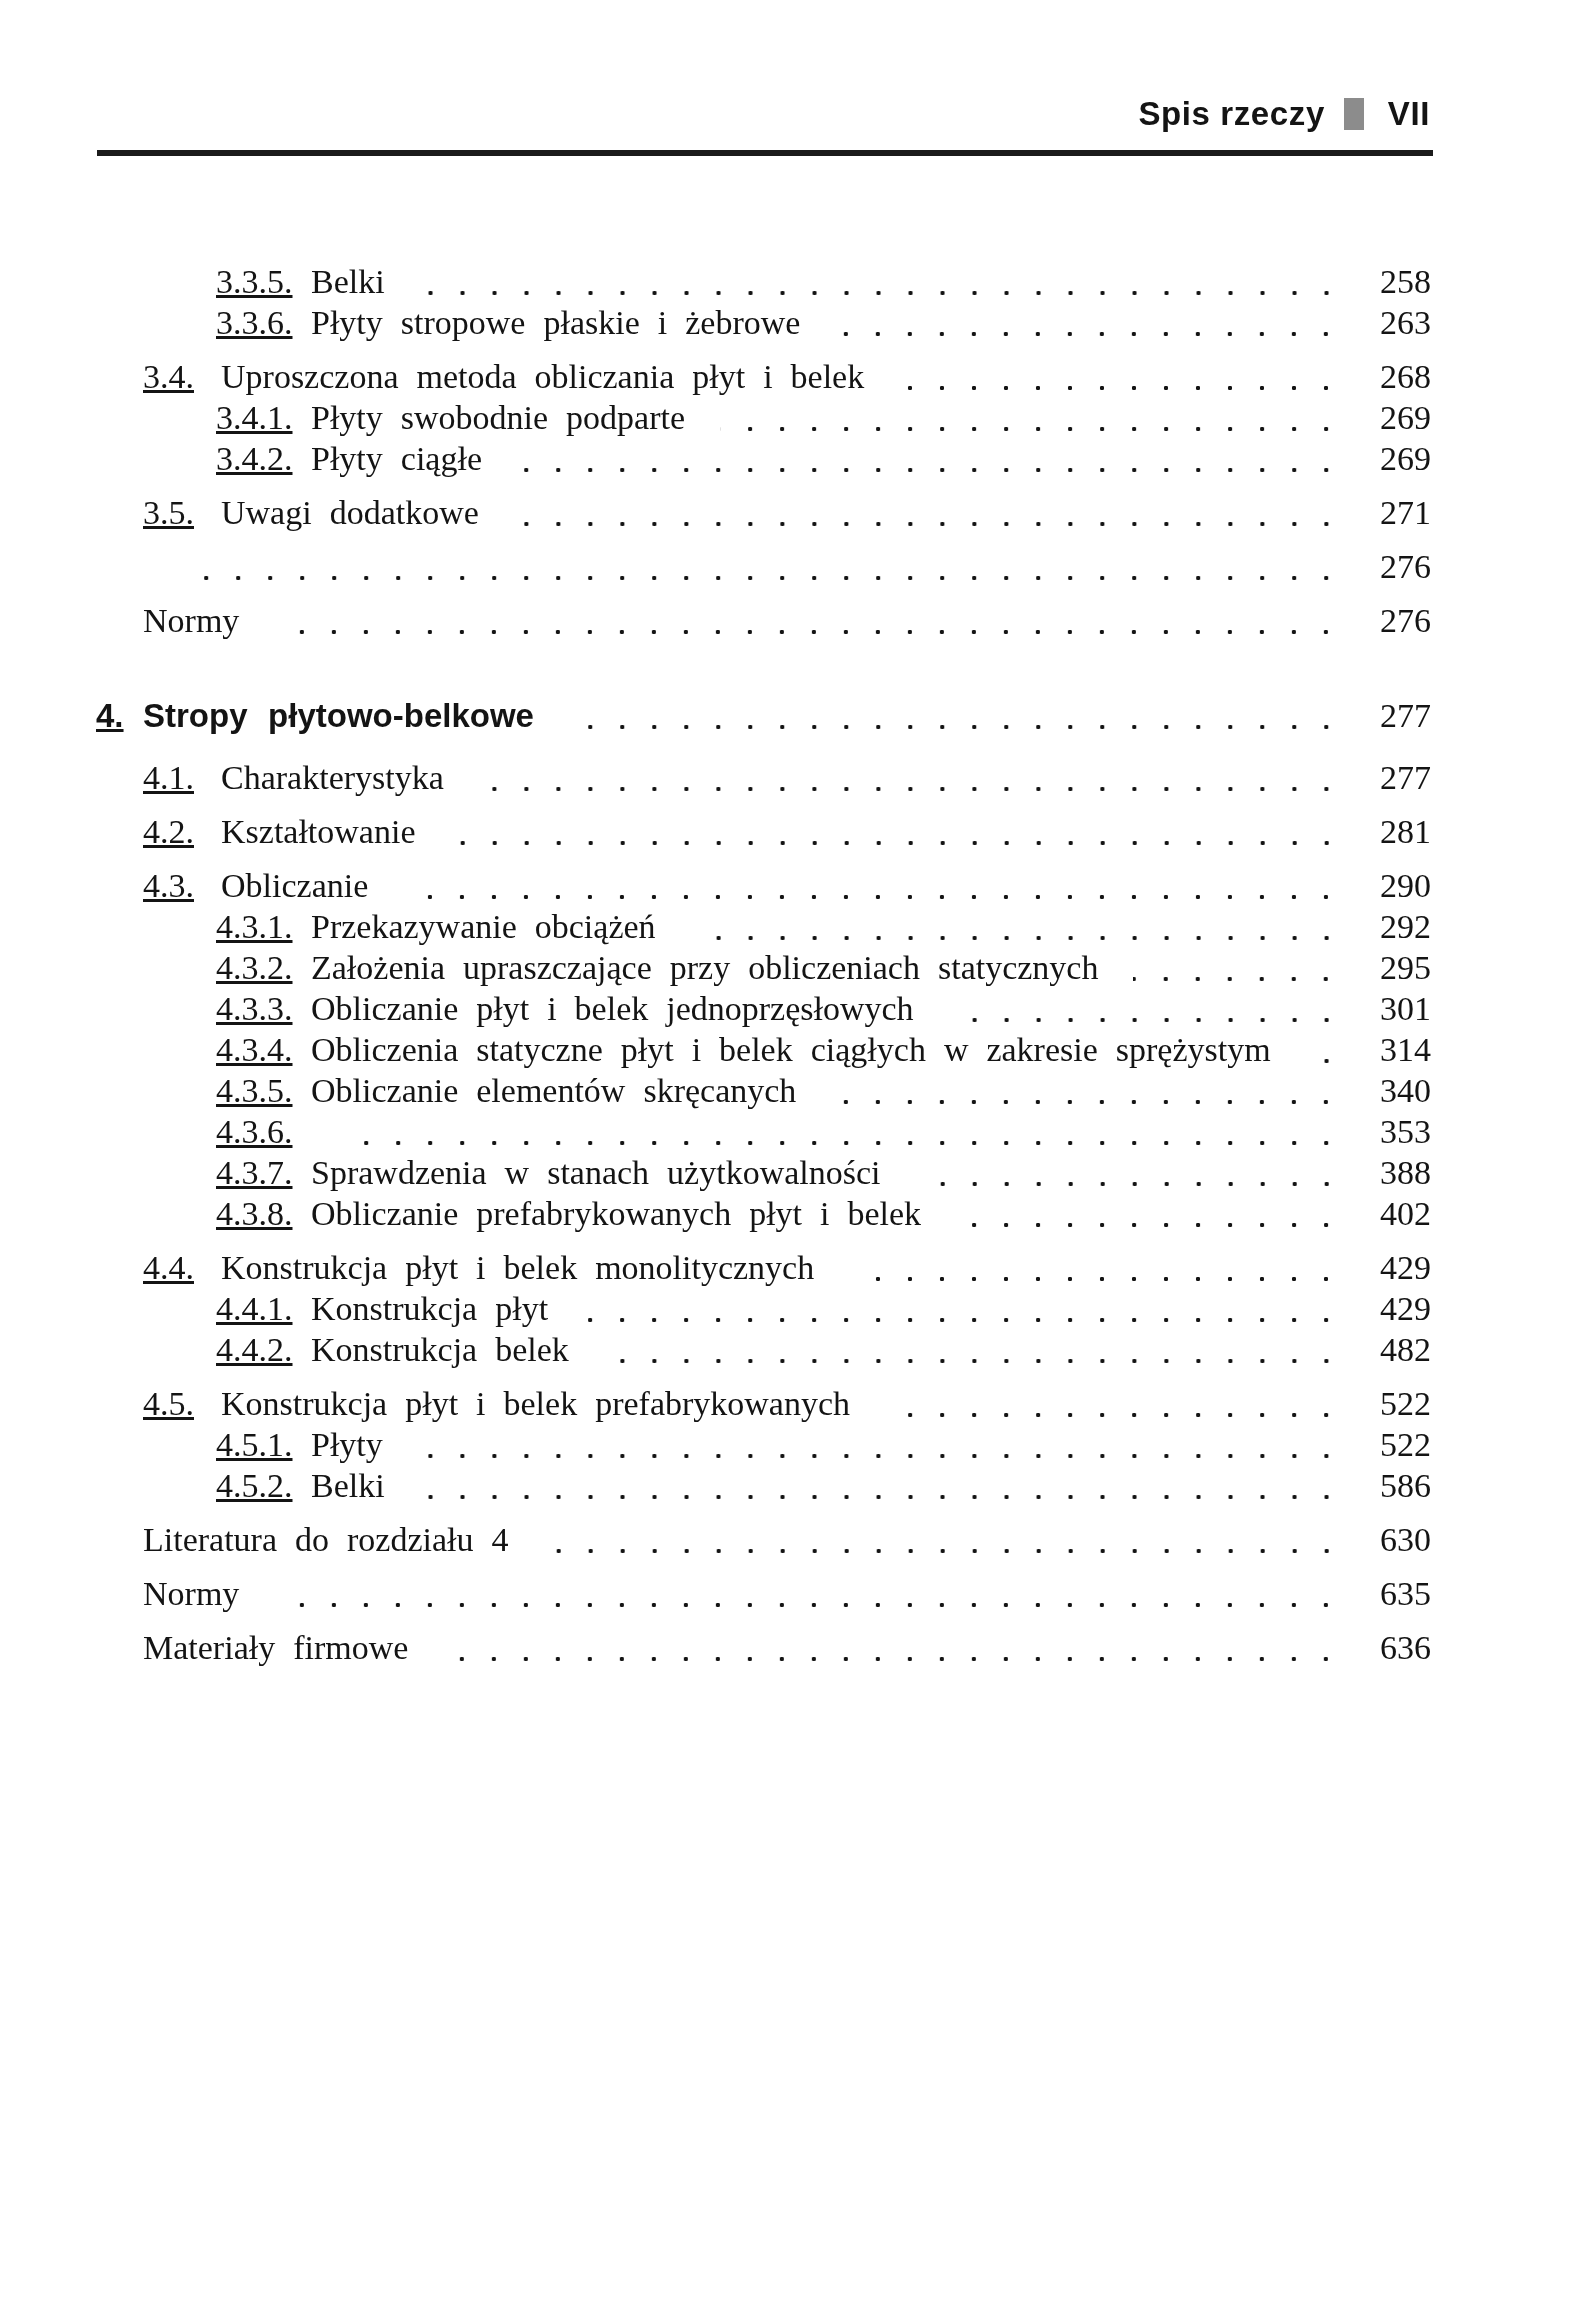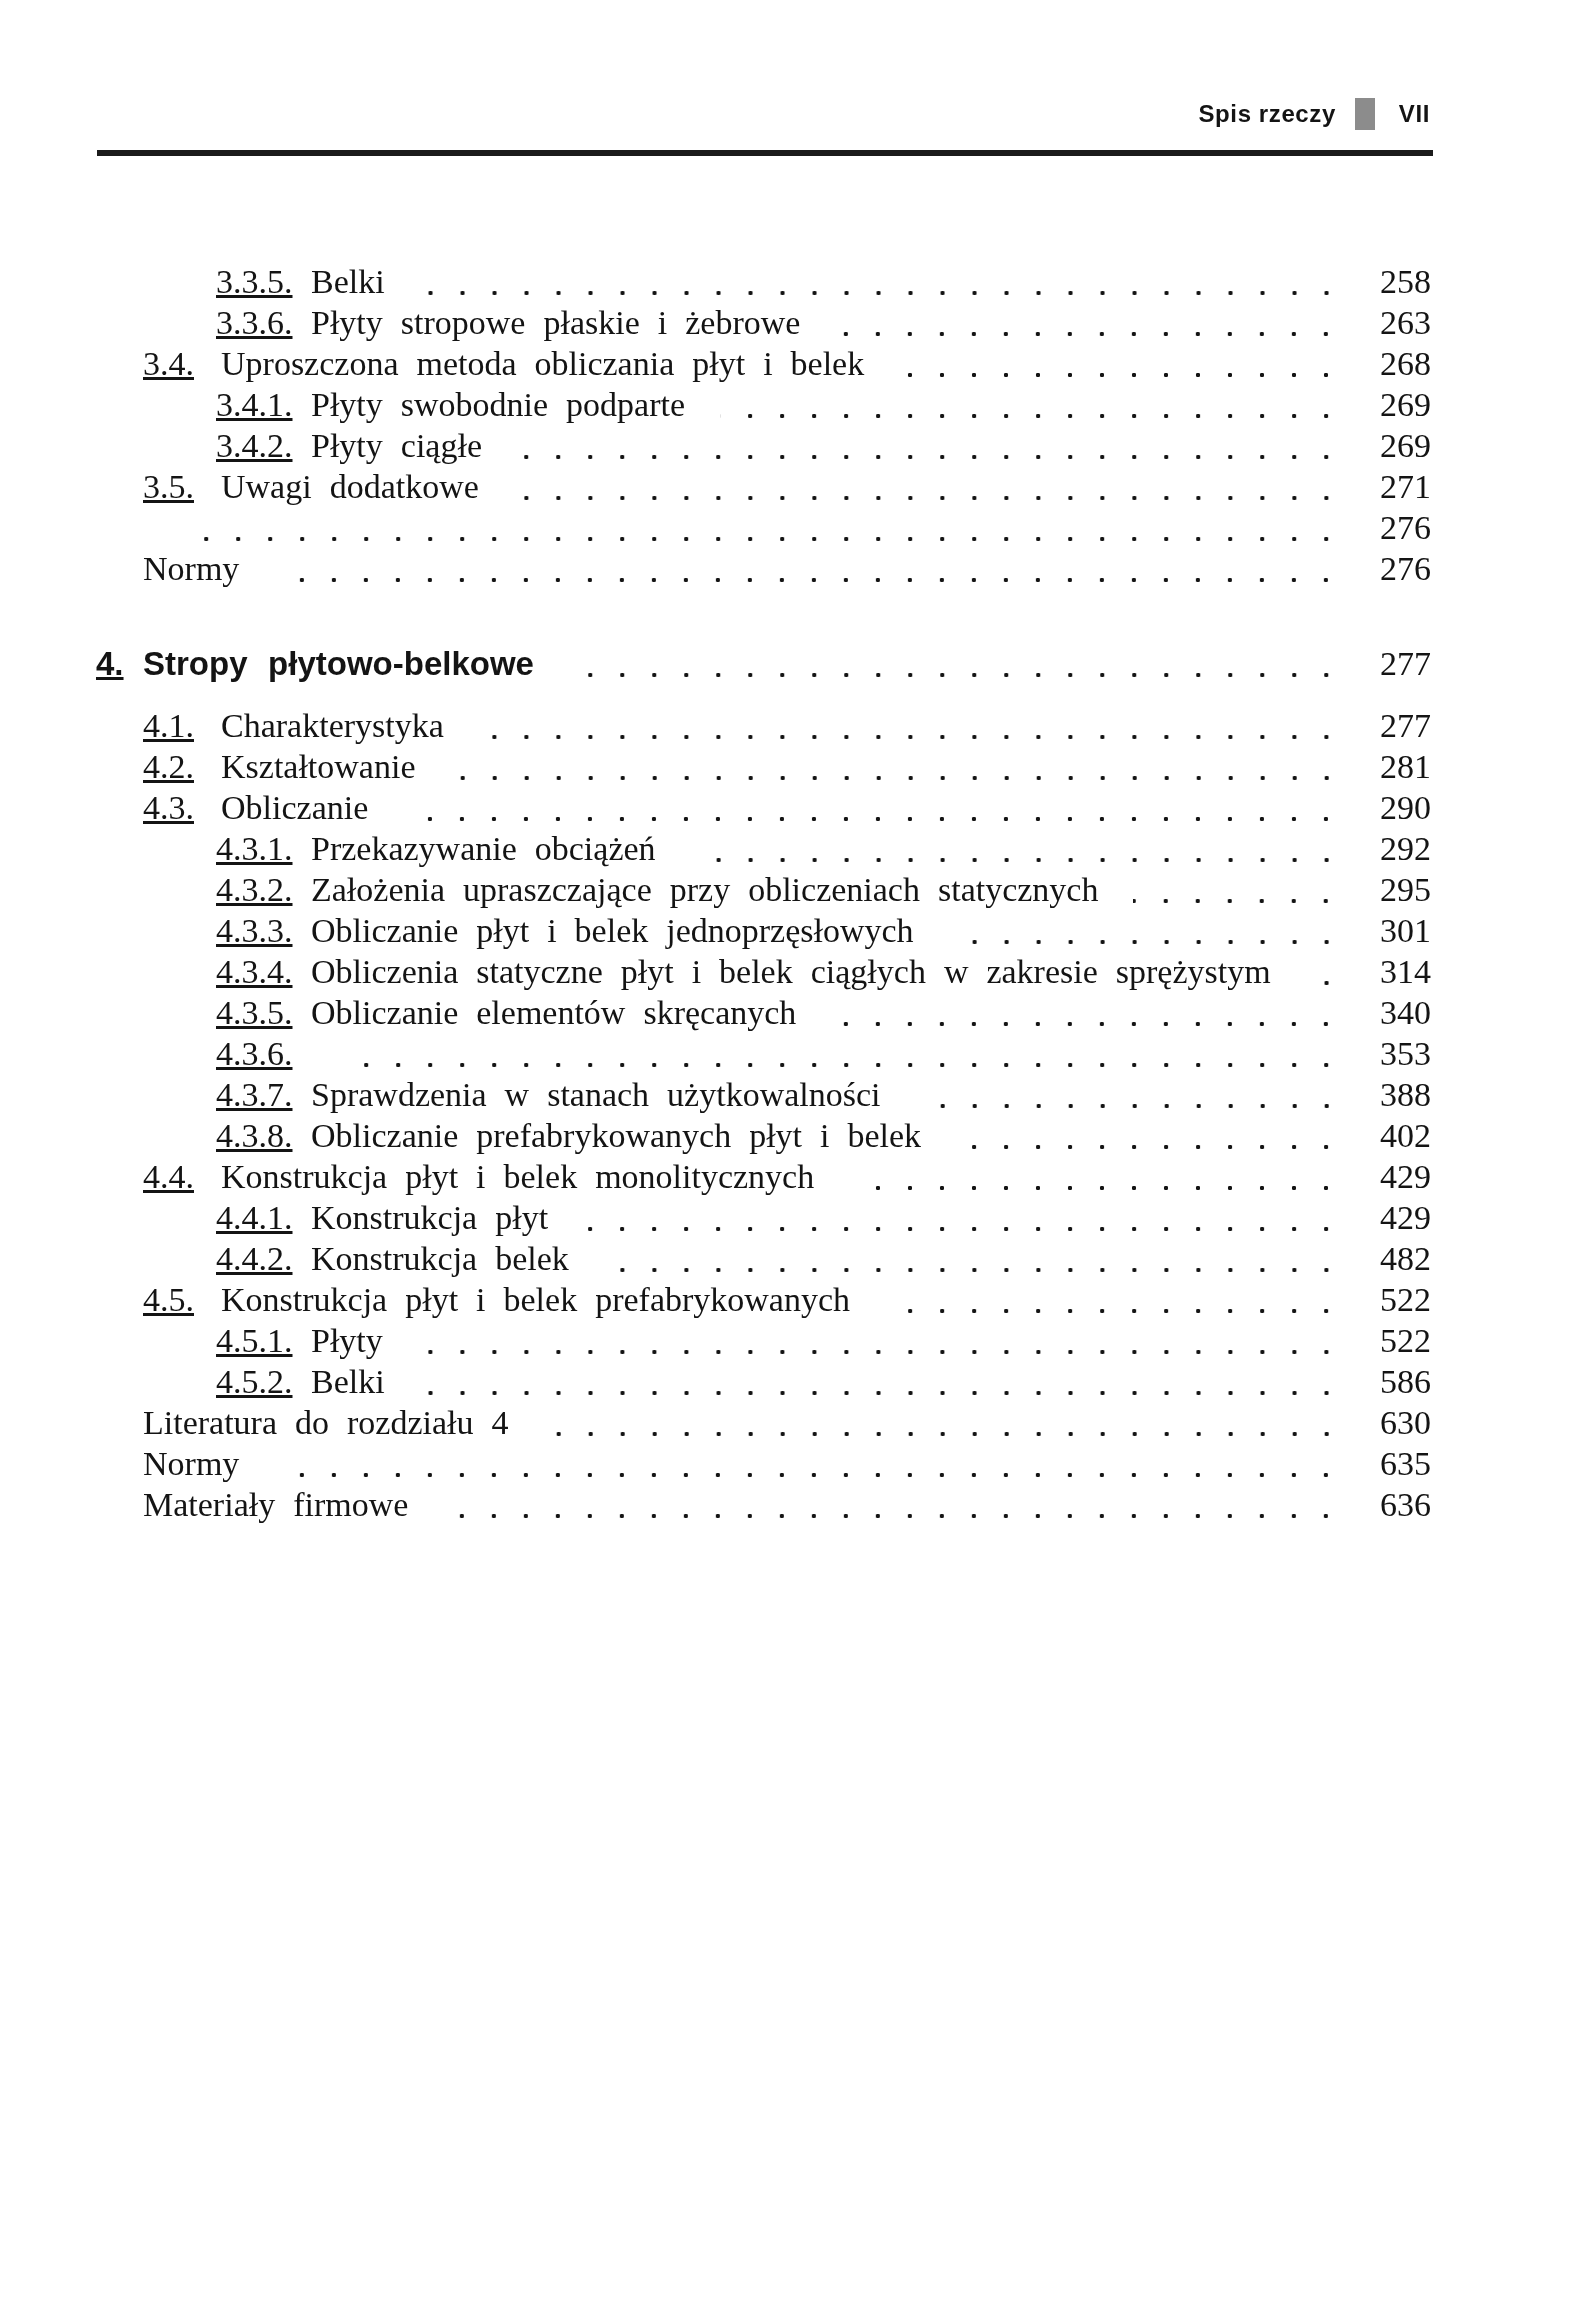--- a/index.html
+++ b/index.html
@@ -19,21 +19,21 @@
   }
   
   .page-header{
     position:absolute;
     top:96px;
     right:144px;
     display:flex;
     align-items:center;
     font-family:"Liberation Sans",sans-serif;
     font-weight:700;
-    font-size:24px;
+    font-size:33px;
     line-height:35px;
     letter-spacing:0.6px;
     white-space:nowrap;
   }
   .header-square{
     display:inline-block;
     width:20px;height:32px;
     background:var(--square);
     margin-left:19px;
     margin-right:24px;
@@ -72,21 +72,21 @@
     background-repeat:repeat-x;
     background-position:right 3.8px bottom 5.7px;
   }
   .page-num{
     flex:none;
     min-width:60px;
     text-align:right;
   }
   
   .lvl1 .num{width:47px;}
-  .lvl2{padding-left:47px;}
+  .lvl2{padding-left:47px;margin-top:13px;}
   .lvl2 .num{width:78px;}
   .lvl3{padding-left:120px;}
   .lvl3 .num{width:95px;}
   
   .lvl1{margin-top:54px;margin-bottom:21px;}
   .lvl1 .num,.lvl1 .title{
     font-family:"Liberation Sans",sans-serif;
     font-weight:700;
     font-size:33px;
     word-spacing:11.4px;

